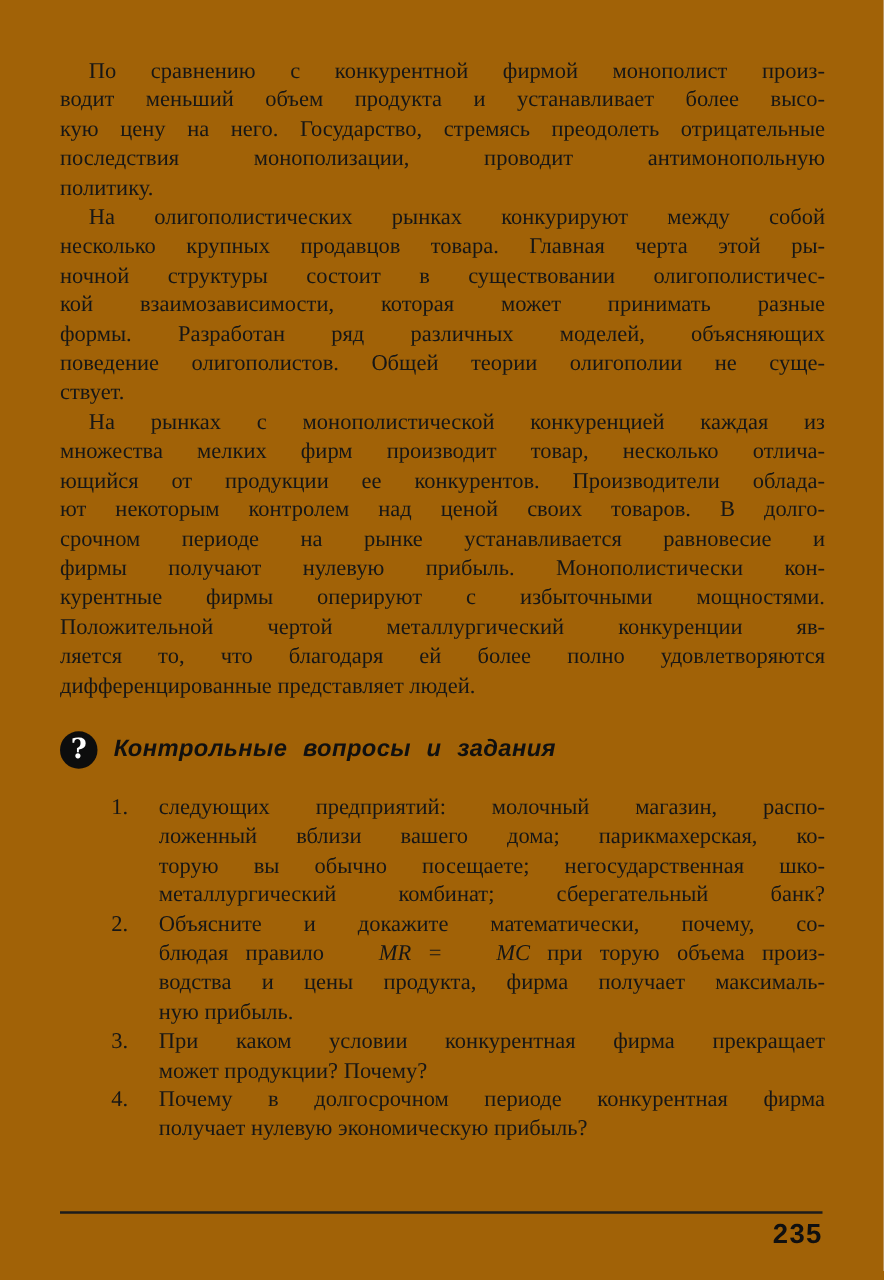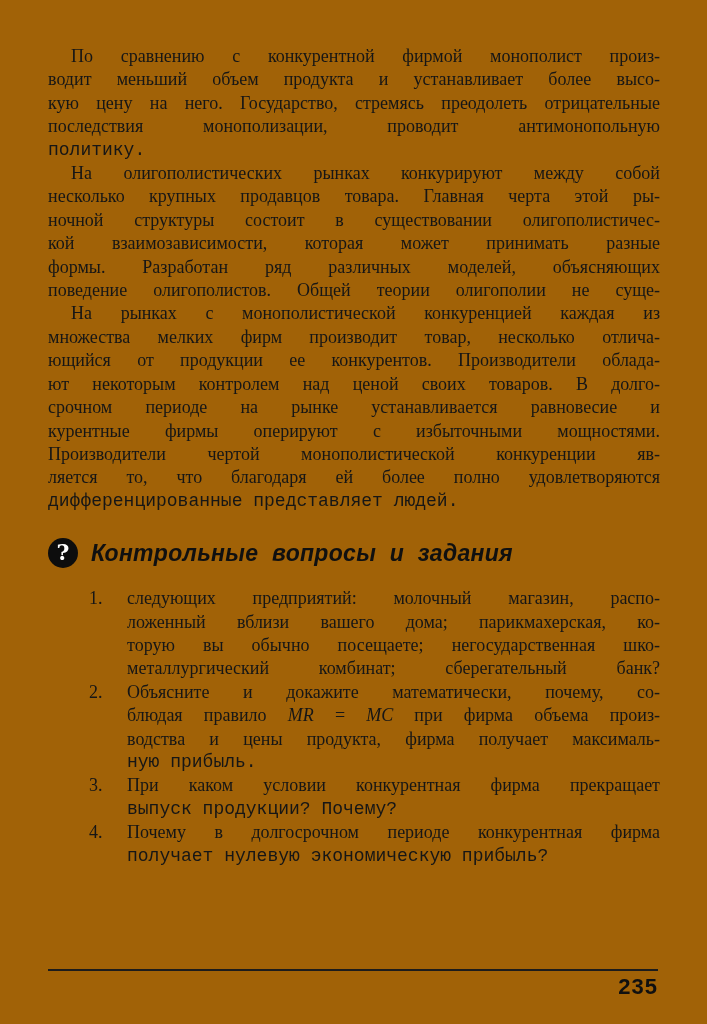--- a/index.html
+++ b/index.html
@@ -18,21 +18,21 @@
   }
   .para { margin:0; }
   .tline {
     font-size:18px;
     line-height:23.4px;
     text-align:justify;
     text-align-last:justify;
     -moz-text-align-last:justify;
   }
   .tline.first { padding-left:23px; }
-  .tline.ll { text-align-last:left;font-family:Liberation Mono, monospace; -moz-text-align-last:left; }
+  .tline.ll { text-align-last:left; -moz-text-align-last:left; }
 
   .section-header {
     display:flex;
     align-items:center;
     gap:13px;
     height:30px;
     margin-top:25px;
   }
   .q-icon {
     flex:0 0 30px;
@@ -46,21 +46,21 @@
     font-size:22px;
     line-height:1;
     padding-bottom:2px;
     box-sizing:border-box;
   }
   .section-title {
     margin:0;
     font-family:"Liberation Sans", sans-serif;
     font-weight:bold;
     font-style:italic;
-    font-size:23px;
+    font-size:19px;
     letter-spacing:0.3px;
     word-spacing:7px;
     color:#101010;
   }
 
   .questions { margin-top:19px; }
   .question { display:flex; }
   .q-num {
     flex:0 0 79px;
     box-sizing:border-box;
@@ -78,21 +78,21 @@
   }
   .page-number {
     position:absolute;
     top:974px; right:49px;
     font-family:"Liberation Sans", sans-serif;
     font-weight:700;
     font-size:22px;
     letter-spacing:1px;
     color:#101010;
   }
-  i { font-style:italic; }
+  i { font-style:italic;margin-left:30px; }
 </style>
 </head>
 <body>
 
 <div class="page">
   <main class="content">
 
     <section id="paragraphs">
         <div class="para">
           <div class="tline first">По сравнению с конкурентной фирмой монополист произ-</div>
@@ -101,29 +101,31 @@
           <div class="tline">последствия монополизации, проводит антимонопольную</div>
           <div class="tline ll">политику.</div>
         </div>
         <div class="para">
           <div class="tline first">На олигополистических рынках конкурируют между собой</div>
           <div class="tline">несколько крупных продавцов товара. Главная черта этой ры-</div>
           <div class="tline">ночной структуры состоит в существовании олигополистичес-</div>
           <div class="tline">кой взаимозависимости, которая может принимать разные</div>
           <div class="tline">формы. Разработан ряд различных моделей, объясняющих</div>
           <div class="tline">поведение олигополистов. Общей теории олигополии не суще-</div>
+          <div class="tline ll">ствует.</div>
         </div>
         <div class="para">
           <div class="tline first">На рынках с монополистической конкуренцией каждая из</div>
           <div class="tline">множества мелких фирм производит товар, несколько отлича-</div>
           <div class="tline">ющийся от продукции ее конкурентов. Производители облада-</div>
           <div class="tline">ют некоторым контролем над ценой своих товаров. В долго-</div>
           <div class="tline">срочном периоде на рынке устанавливается равновесие и</div>
+          <div class="tline">фирмы получают нулевую прибыль. Монополистически кон-</div>
           <div class="tline">курентные фирмы оперируют с избыточными мощностями.</div>
-          <div class="tline">Производители чертой монополистической конкуренции яв-</div>
+          <div class="tline">Положительной чертой металлургический конкуренции яв-</div>
           <div class="tline">ляется то, что благодаря ей более полно удовлетворяются</div>
           <div class="tline ll">дифференцированные представляет людей.</div>
         </div>
       </section>
 
     <div class="section-header">
       <span class="q-icon">
         <span>?</span>
       </span>
       <h2 class="section-title">Контрольные вопросы и задания</h2>
@@ -136,30 +138,30 @@
             <div class="tline">следующих предприятий: молочный магазин, распо-</div>
             <div class="tline">ложенный вблизи вашего дома; парикмахерская, ко-</div>
             <div class="tline">торую вы обычно посещаете; негосударственная шко-</div>
             <div class="tline">металлургический комбинат; сберегательный банк?</div>
           </div>
         </div>
         <div class="question">
           <div class="q-num">2.</div>
           <div class="q-body">
             <div class="tline">Объясните и докажите математически, почему, со-</div>
-            <div class="tline"><span>блюдая правило </span><i>MR</i><span> = </span><i>MC</i><span> при фирма объема произ-</span></div>
+            <div class="tline"><span>блюдая правило </span><i>MR</i><span> = </span><i>MC</i><span> при торую объема произ-</span></div>
             <div class="tline">водства и цены продукта, фирма получает максималь-</div>
             <div class="tline ll">ную прибыль.</div>
           </div>
         </div>
         <div class="question">
           <div class="q-num">3.</div>
           <div class="q-body">
             <div class="tline">При каком условии конкурентная фирма прекращает</div>
-            <div class="tline ll">выпуск продукции? Почему?</div>
+            <div class="tline ll">может продукции? Почему?</div>
           </div>
         </div>
         <div class="question">
           <div class="q-num">4.</div>
           <div class="q-body">
             <div class="tline">Почему в долгосрочном периоде конкурентная фирма</div>
             <div class="tline ll">получает нулевую экономическую прибыль?</div>
           </div>
         </div>
       </section>

